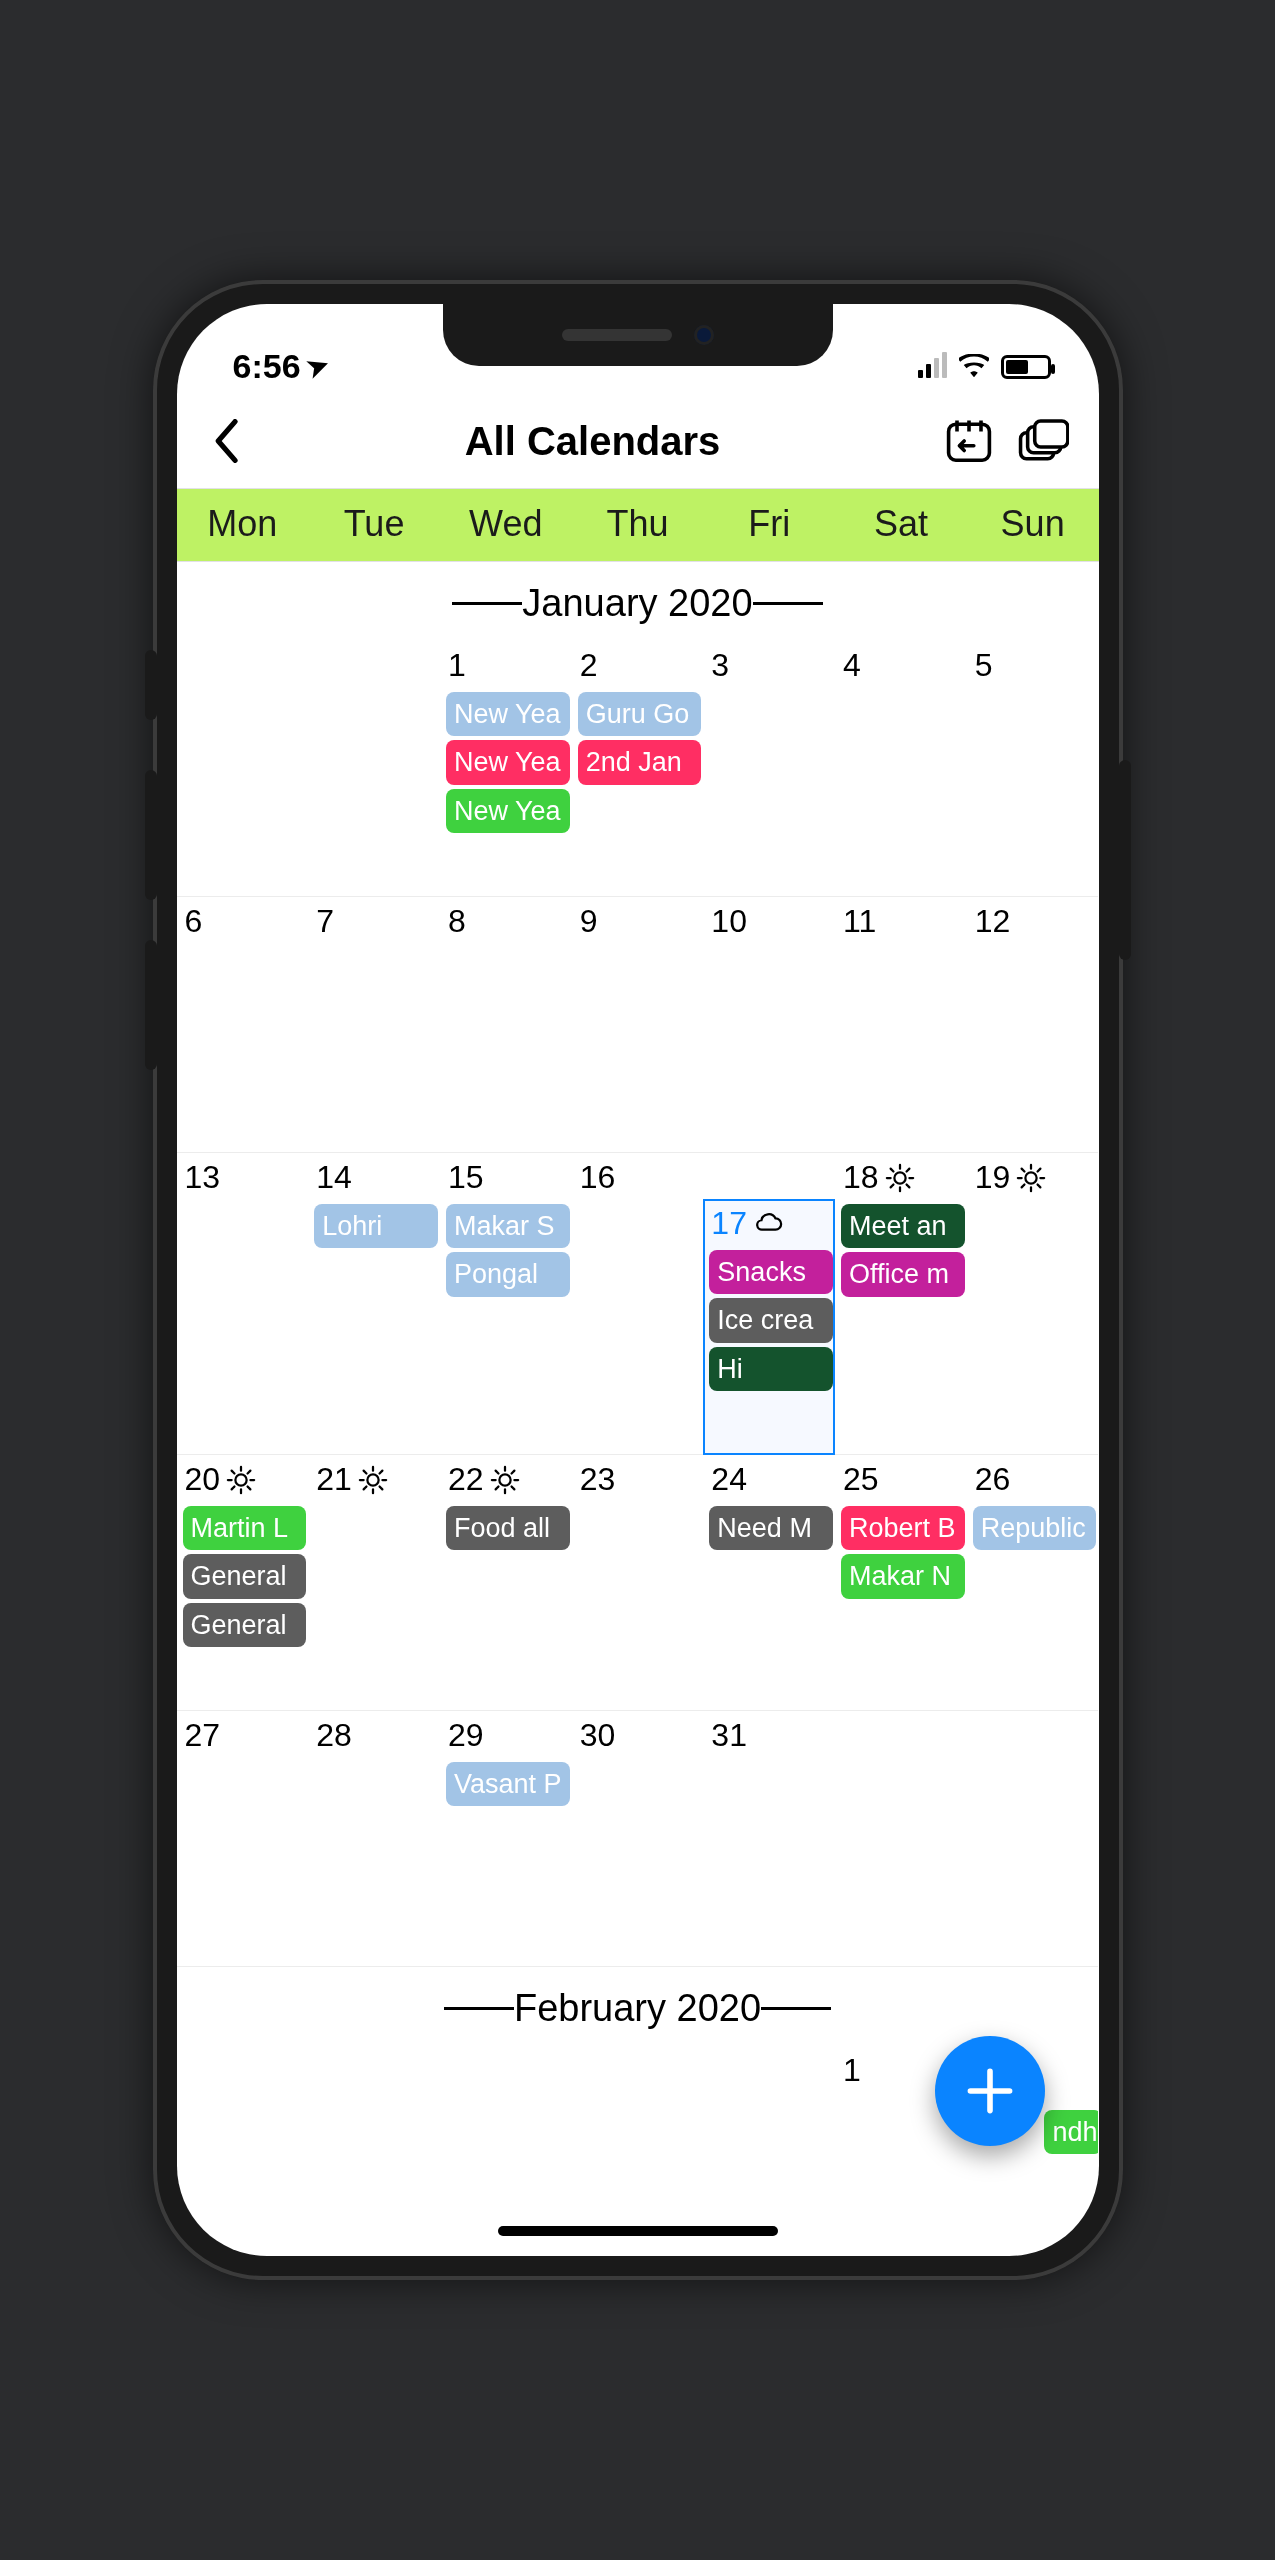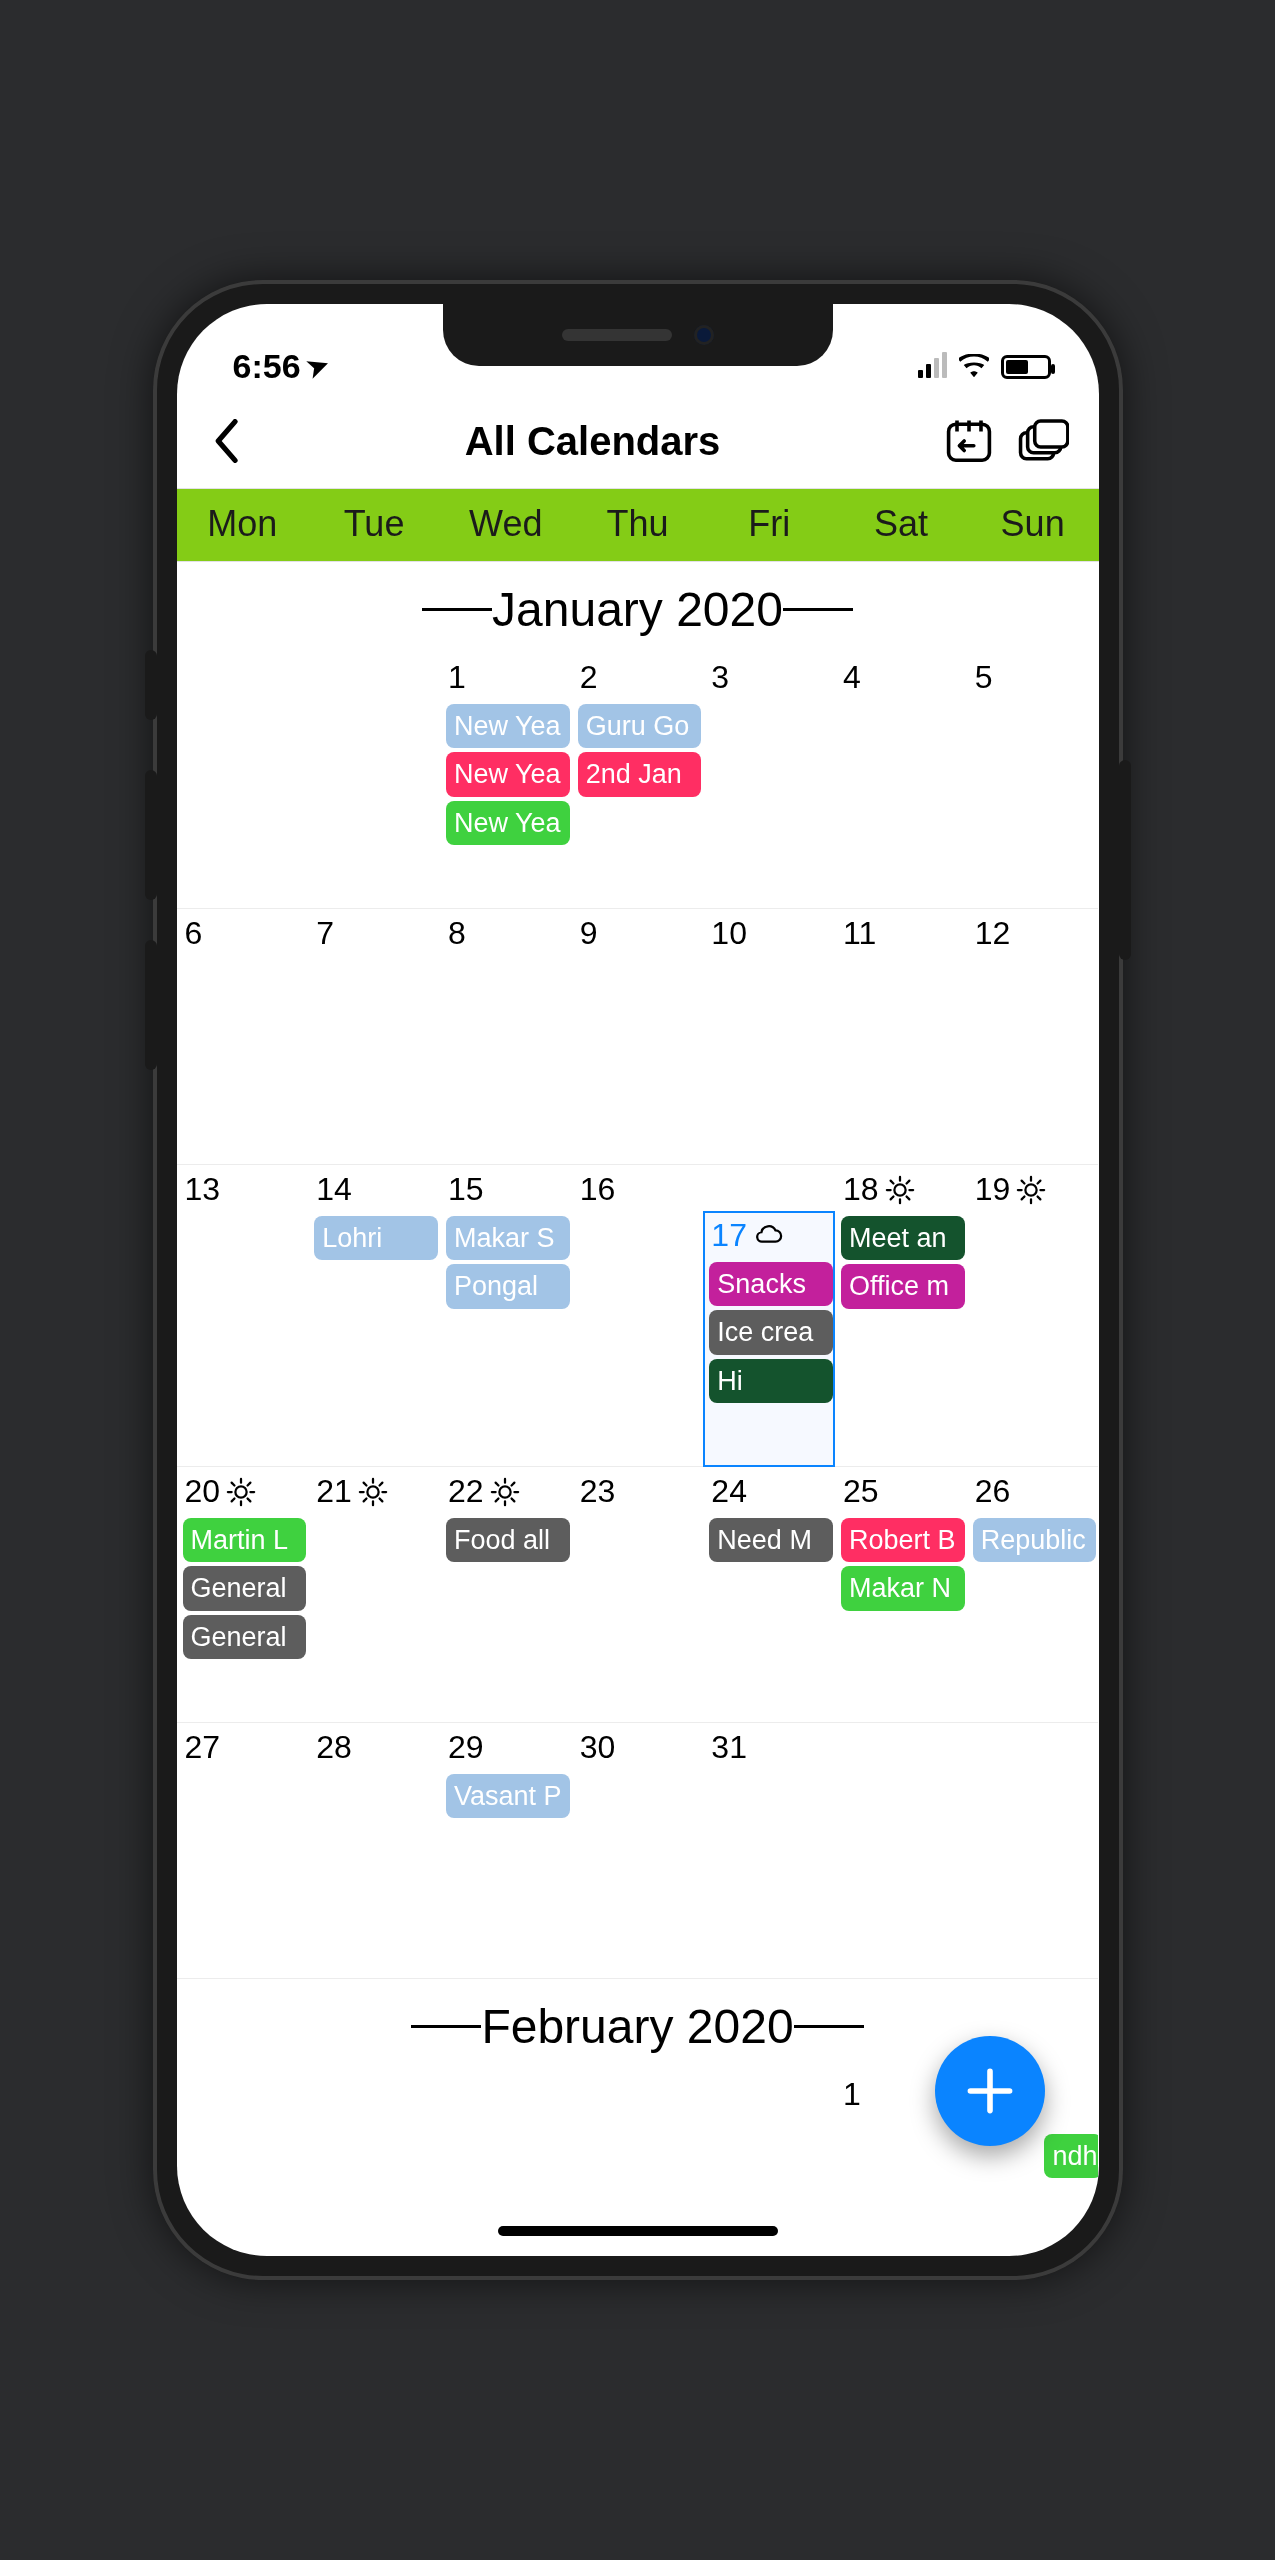--- a/index.html
+++ b/index.html
@@ -75,34 +75,34 @@
     display:flex; align-items:center; justify-content:space-between;
     padding: 0 30px 0 34px;
   }
   .navbar .title { font-size:40px; font-weight:700; color:#000; }
   .navbar .actions { display:flex; align-items:center; gap:24px; }
   .back svg, .actbtn svg { display:block; }
 
   
   .weekdays {
     display:grid; grid-template-columns:repeat(7,1fr);
-    background:#84cc16;
+    background:#bef264;
     border-top:1px solid #e2e1e7;
     border-bottom:1px solid #e2e1e7;
   }
   .weekdays div {
     text-align:center;
     font-size:36px; color:#1b1b1b;
     padding:14px 0 16px;
   }
 
   
   .monthlabel {
     display:flex; align-items:center; justify-content:center;
-    font-size:48px; color:#000;
+    font-size:38px; color:#000;
     padding:20px 0 16px;
   }
   .monthlabel .dash { width:70px; height:3px; background:#000; }
 
   
   .monthgrid {
     display:grid; grid-template-columns:repeat(7,1fr);
   }
   .daycell {
     position:relative;

